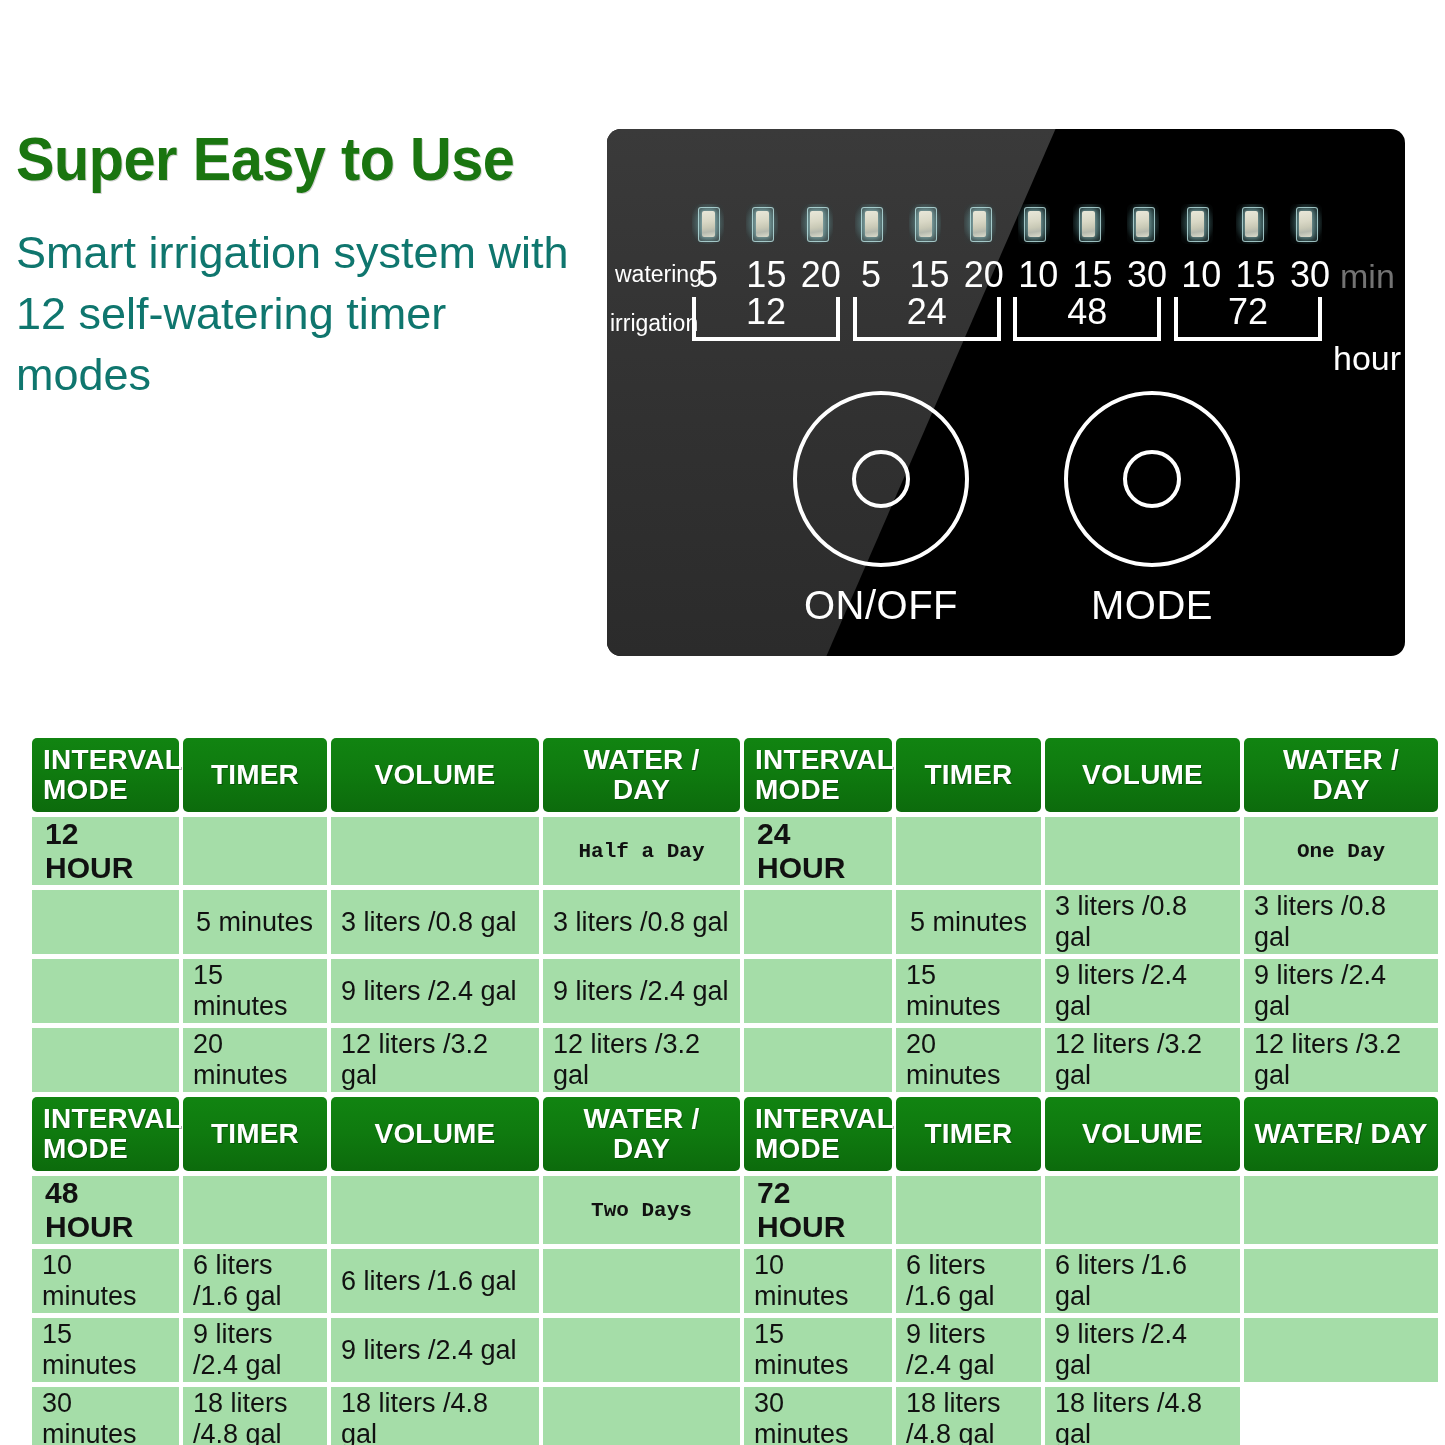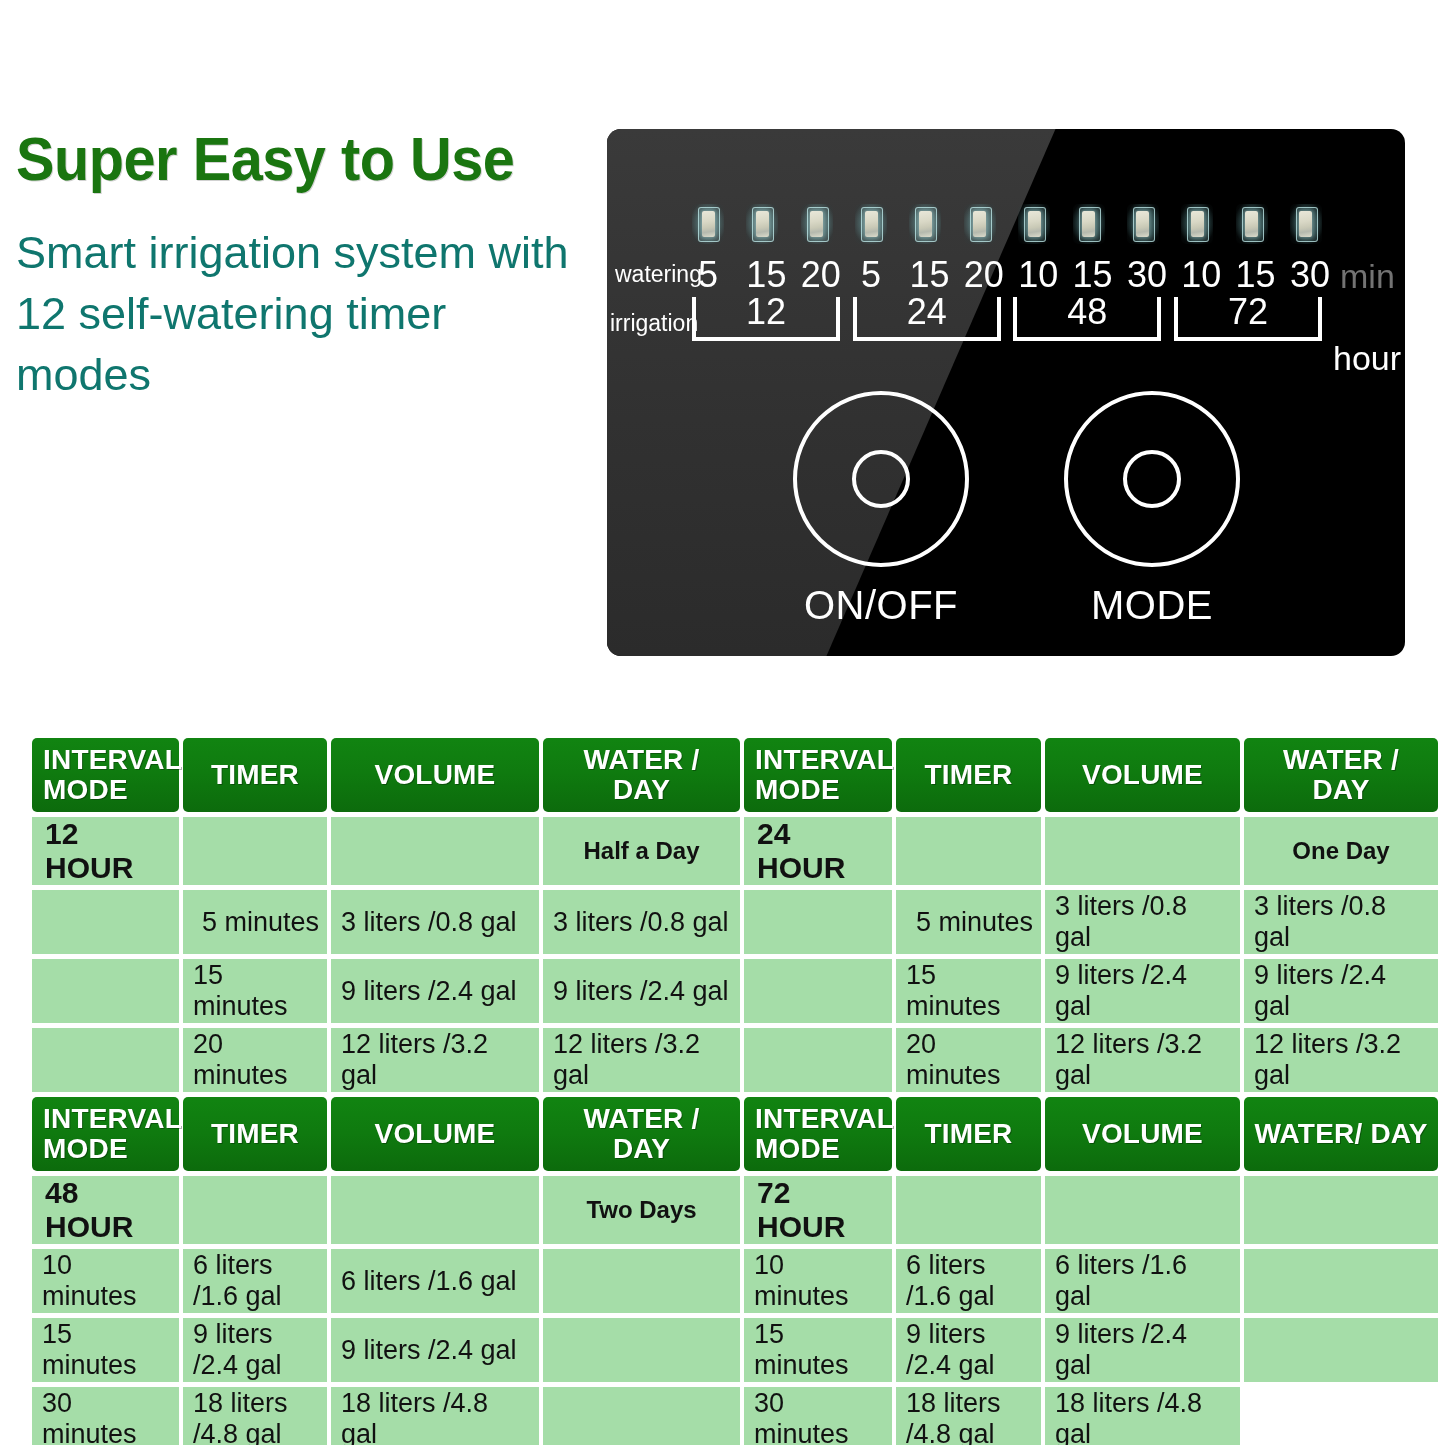--- a/index.html
+++ b/index.html
@@ -279,26 +279,26 @@
   }
 
   .cell.mode {
     font-weight: bold;
     font-family: "Liberation Sans Narrow", "Liberation Sans", sans-serif;
     font-size: 30px;
     padding-left: 13px;
   }
   .cell.summary {
     font-weight: bold;
-    font-family: Liberation Sans, sans-serif;
-    font-size: 24px;
+    font-family: Liberation Mono, monospace;
+    font-size: 21px;
     justify-content: center;
   }
   .cell.blank { }
-  .cell.timer { justify-content: flex-end; padding-right: 8px; }
+  .cell.timer { justify-content: flex-end; padding-right: 14px; }
   .cell.vol   { justify-content: flex-start; }
   .cell.wd    { justify-content: flex-start; }
 </style>
 </head>
 <body>
 
 <div id="page">
 
   <div id="headline-block">
     <div id="headline">Super Easy to Use</div>

